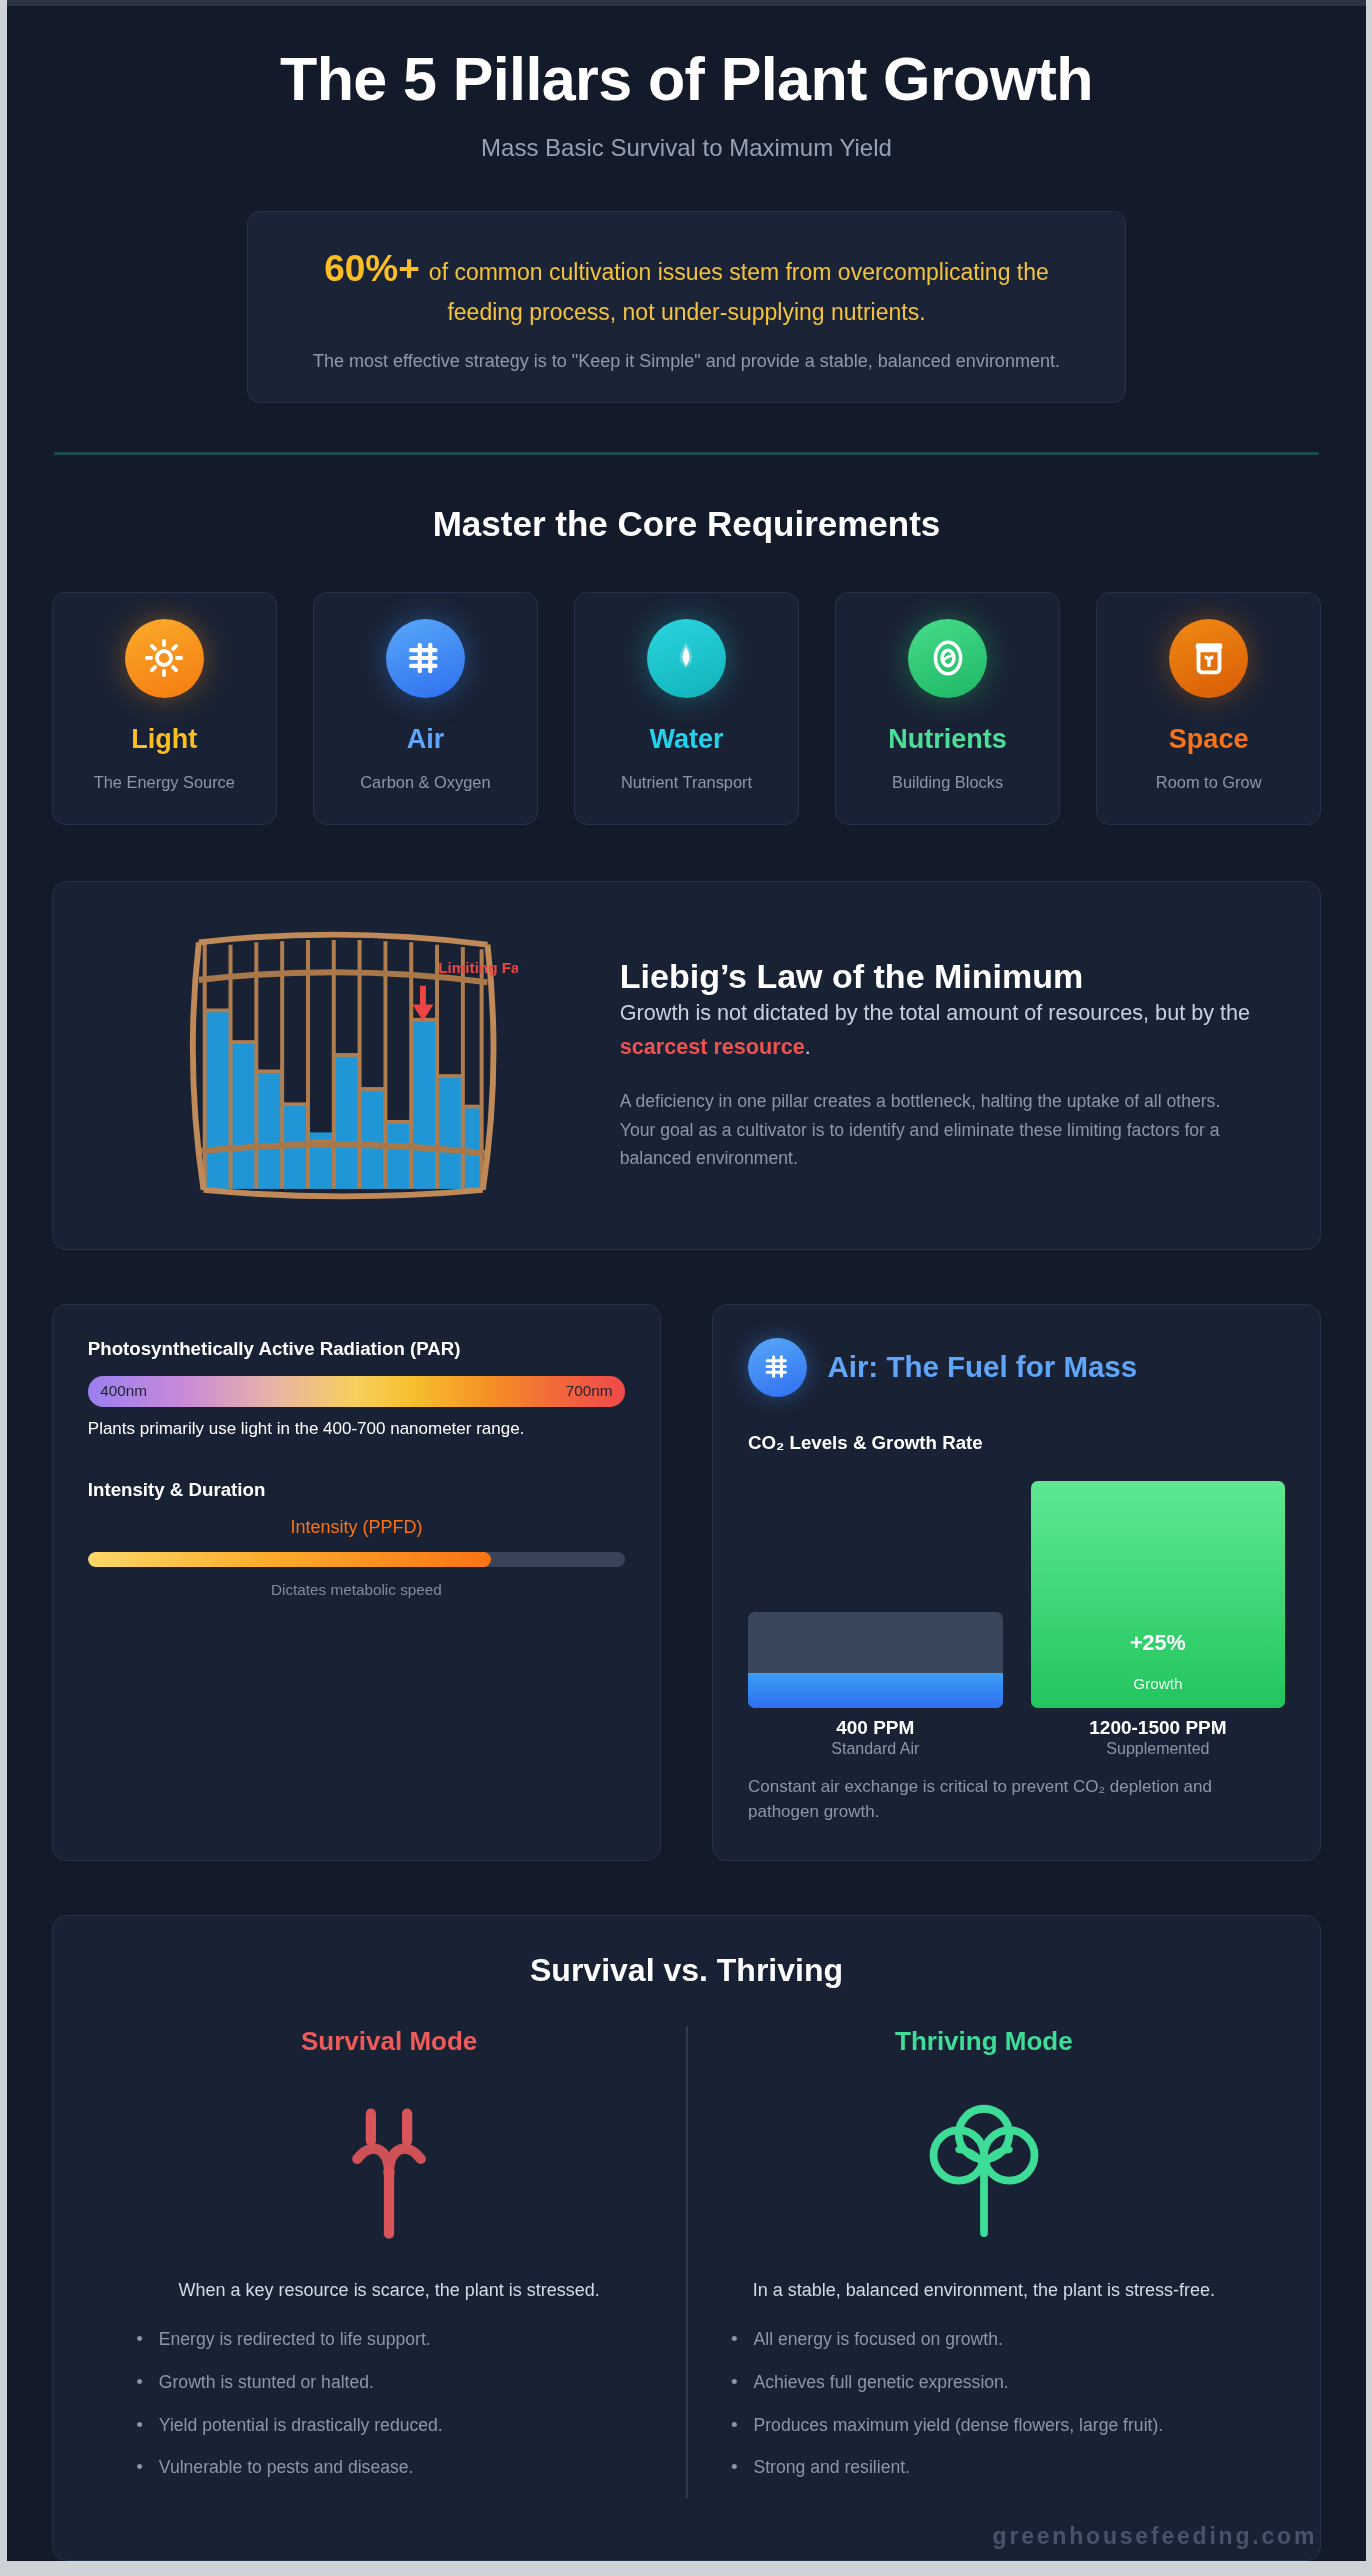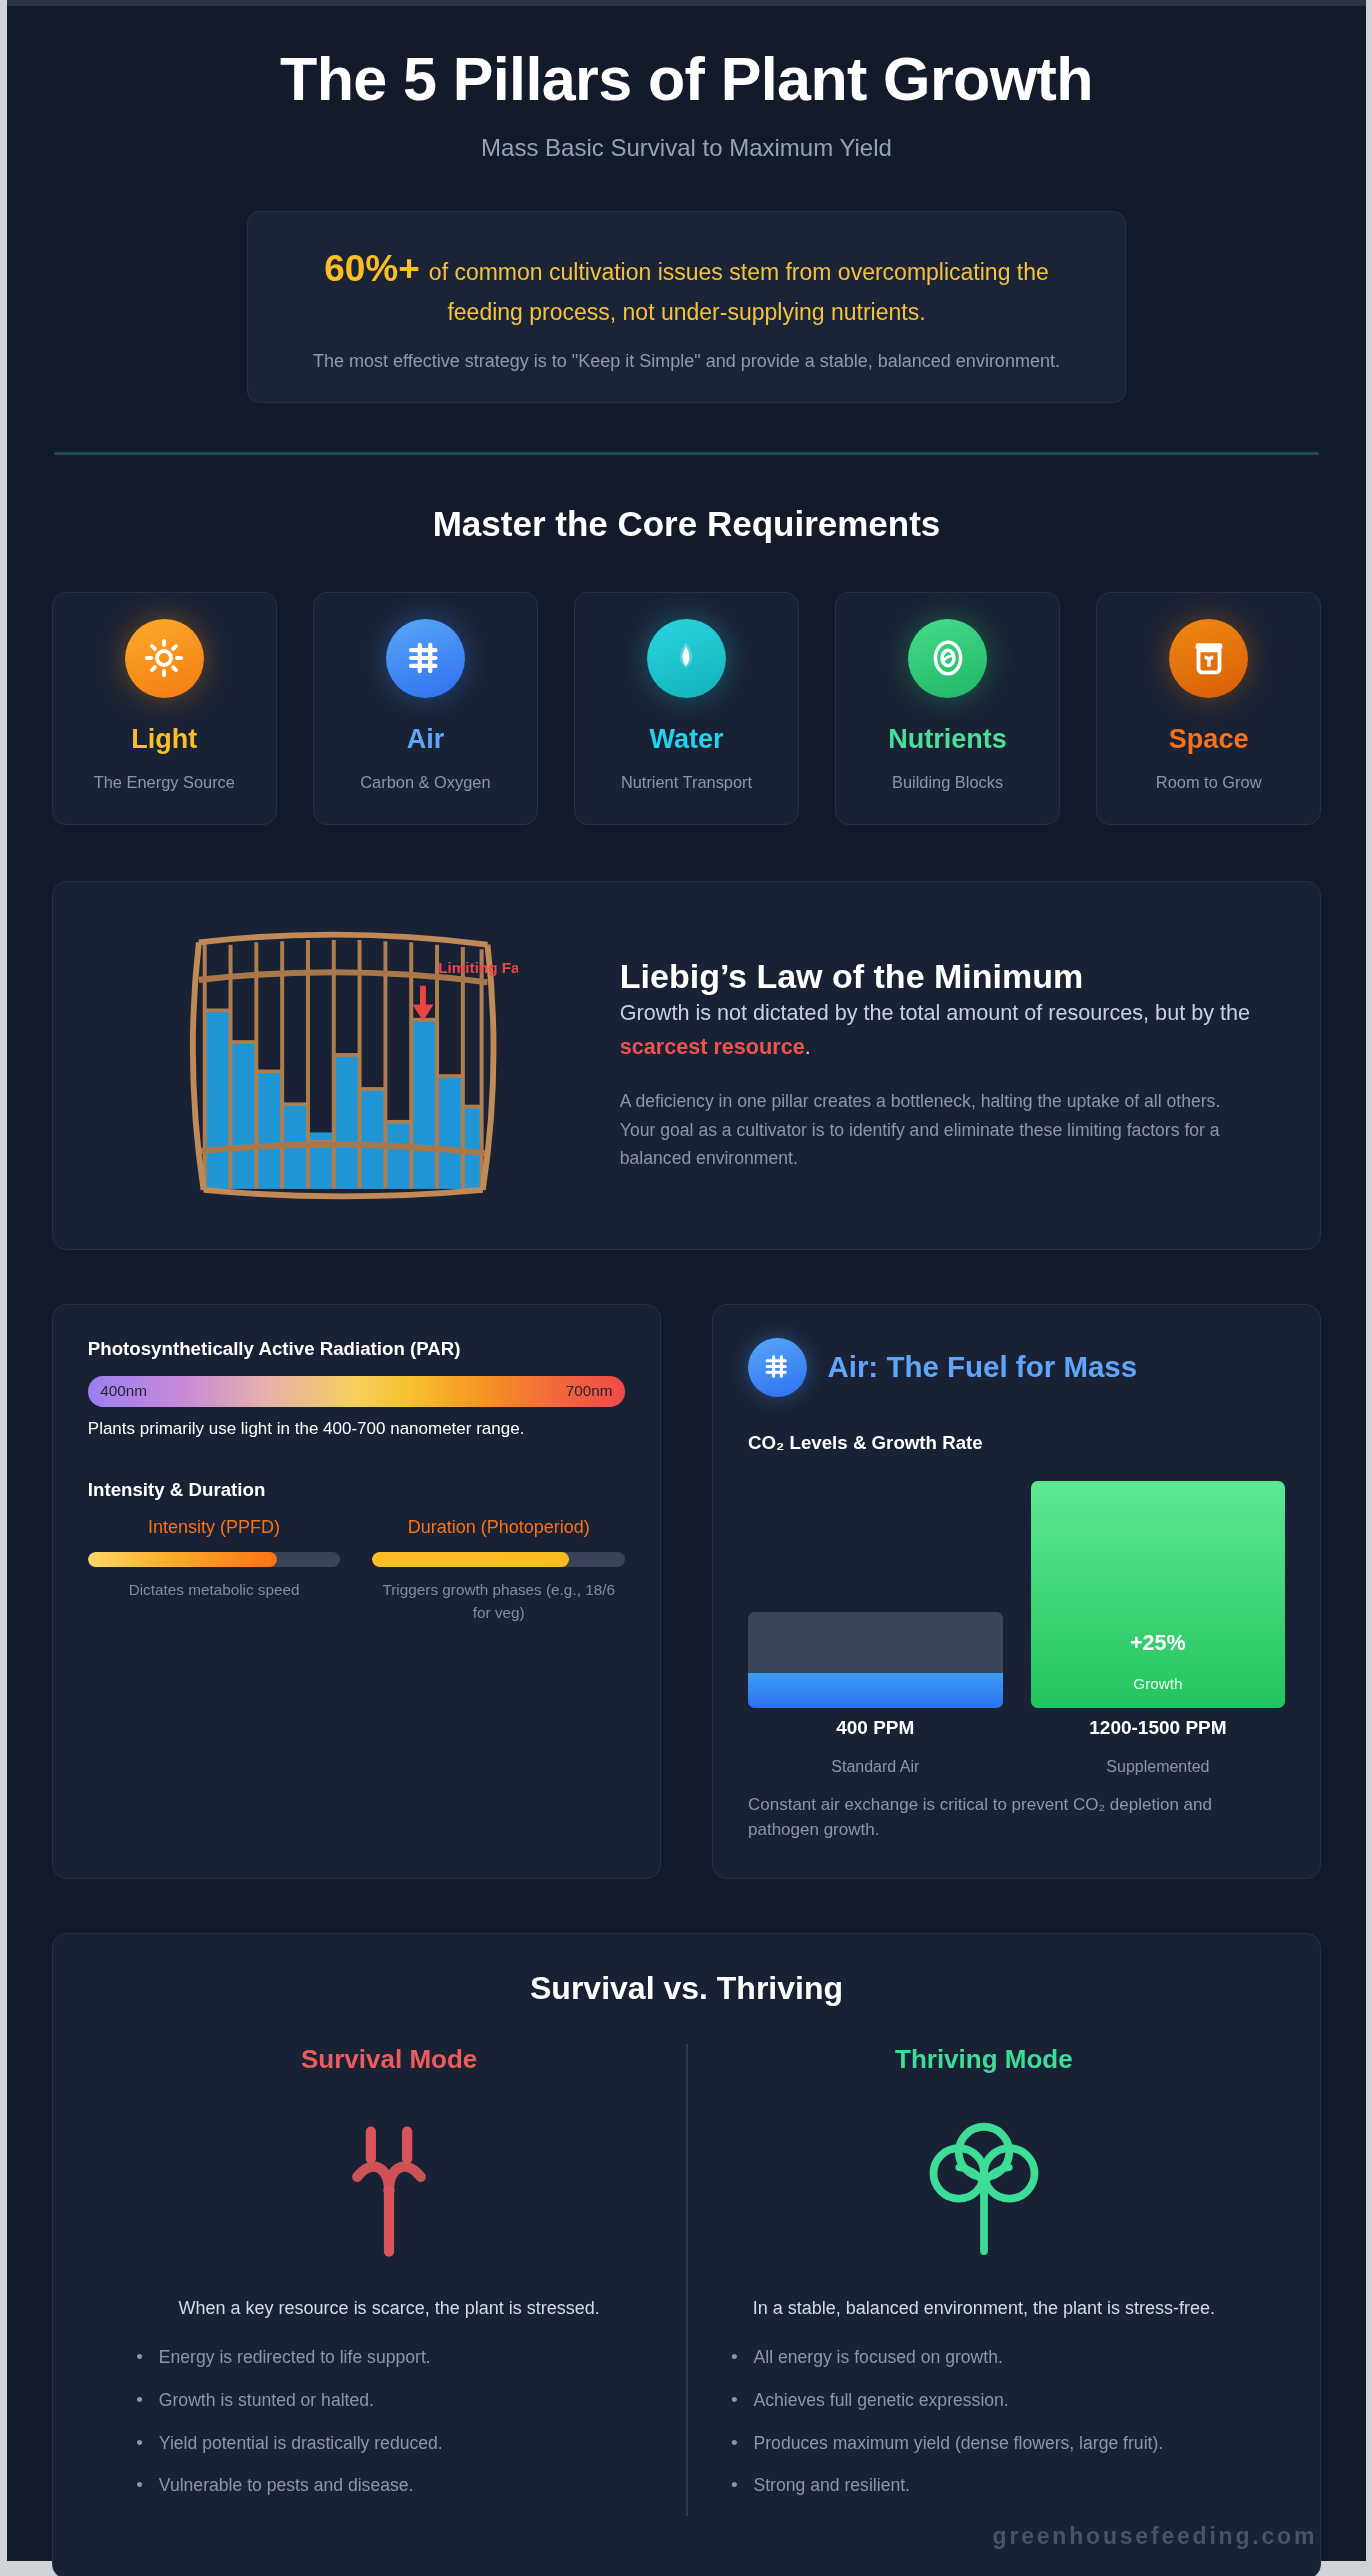--- a/index.html
+++ b/index.html
@@ -239,21 +239,21 @@
     background: linear-gradient(180deg,#5ee892,#22c55e);
     height: 227px;
     gap: 16px;
   }
   .co2-val { font-size: 21.6px; font-weight: 700; color: #ffffff; position: relative; z-index: 2;}
   .co2-valsub { font-size: 15.3px; color: #eafff2; position: relative; z-index: 2; margin-top: 3.4px;}
 
   .co2-legend { display: flex; gap: 28px; margin-bottom: 16px; }
   .co2-leg { flex: 1 1 0; text-align: center; }
   .co2-leg-main { font-size: 19px; font-weight: 700; color: #ffffff; }
-  .co2-leg-sub { font-size: 16px; color: #8b97a9; margin-top: 19px; }
+  .co2-leg-sub { font-size: 16px; color: #8b97a9; margin-top: 1px; }
 
   .card-foot { font-size: 17px; color: #8b97a9; line-height: 1.52; }
 
   
   .compare {
     margin-top: 54px; margin-bottom: 23px;
     background: #192234;
     border: 0.6px solid #27324a;
     border-radius: 14.7px;
     padding: 36px 40px 62px;
@@ -475,27 +475,20 @@
 
         <div class="sub-head">Intensity &amp; Duration</div>
         <div class="meters">
           <div class="meter">
             <div class="meter-title">Intensity (PPFD)</div>
             <div class="meter-track">
               <div class="meter-fill" style="width:75%;background:linear-gradient(90deg,#fcd766,#fbab2b 45%,#f97316);"></div>
             </div>
             <div class="meter-cap">Dictates metabolic speed</div>
           </div>
-          <div class="meter">
-            <div class="meter-title">Duration (Photoperiod)</div>
-            <div class="meter-track">
-              <div class="meter-fill" style="width:78%;background:linear-gradient(90deg,#fbbf24,#f7bc1e);"></div>
-            </div>
-            <div class="meter-cap">Triggers growth phases (e.g., 18/6 for veg)</div>
-          </div>
         </div>
       </div>
 
       <div class="duo-card">
         <div class="card-head">
           <div class="card-head-icon" style="background:linear-gradient(160deg,#58a8f8,#2f6ff0);box-shadow:0 0 20.4px rgba(60,140,250,.4);">
             <span>
               <svg viewBox="0 0 24 24" fill="none" stroke="#fff" stroke-width="2.4" stroke-linecap="round">
                 <path d="M4 7.5h14M4 12h14M4 16.5h14"></path>
                 <path d="M9 4.5v15M15 4.5v15"></path>

